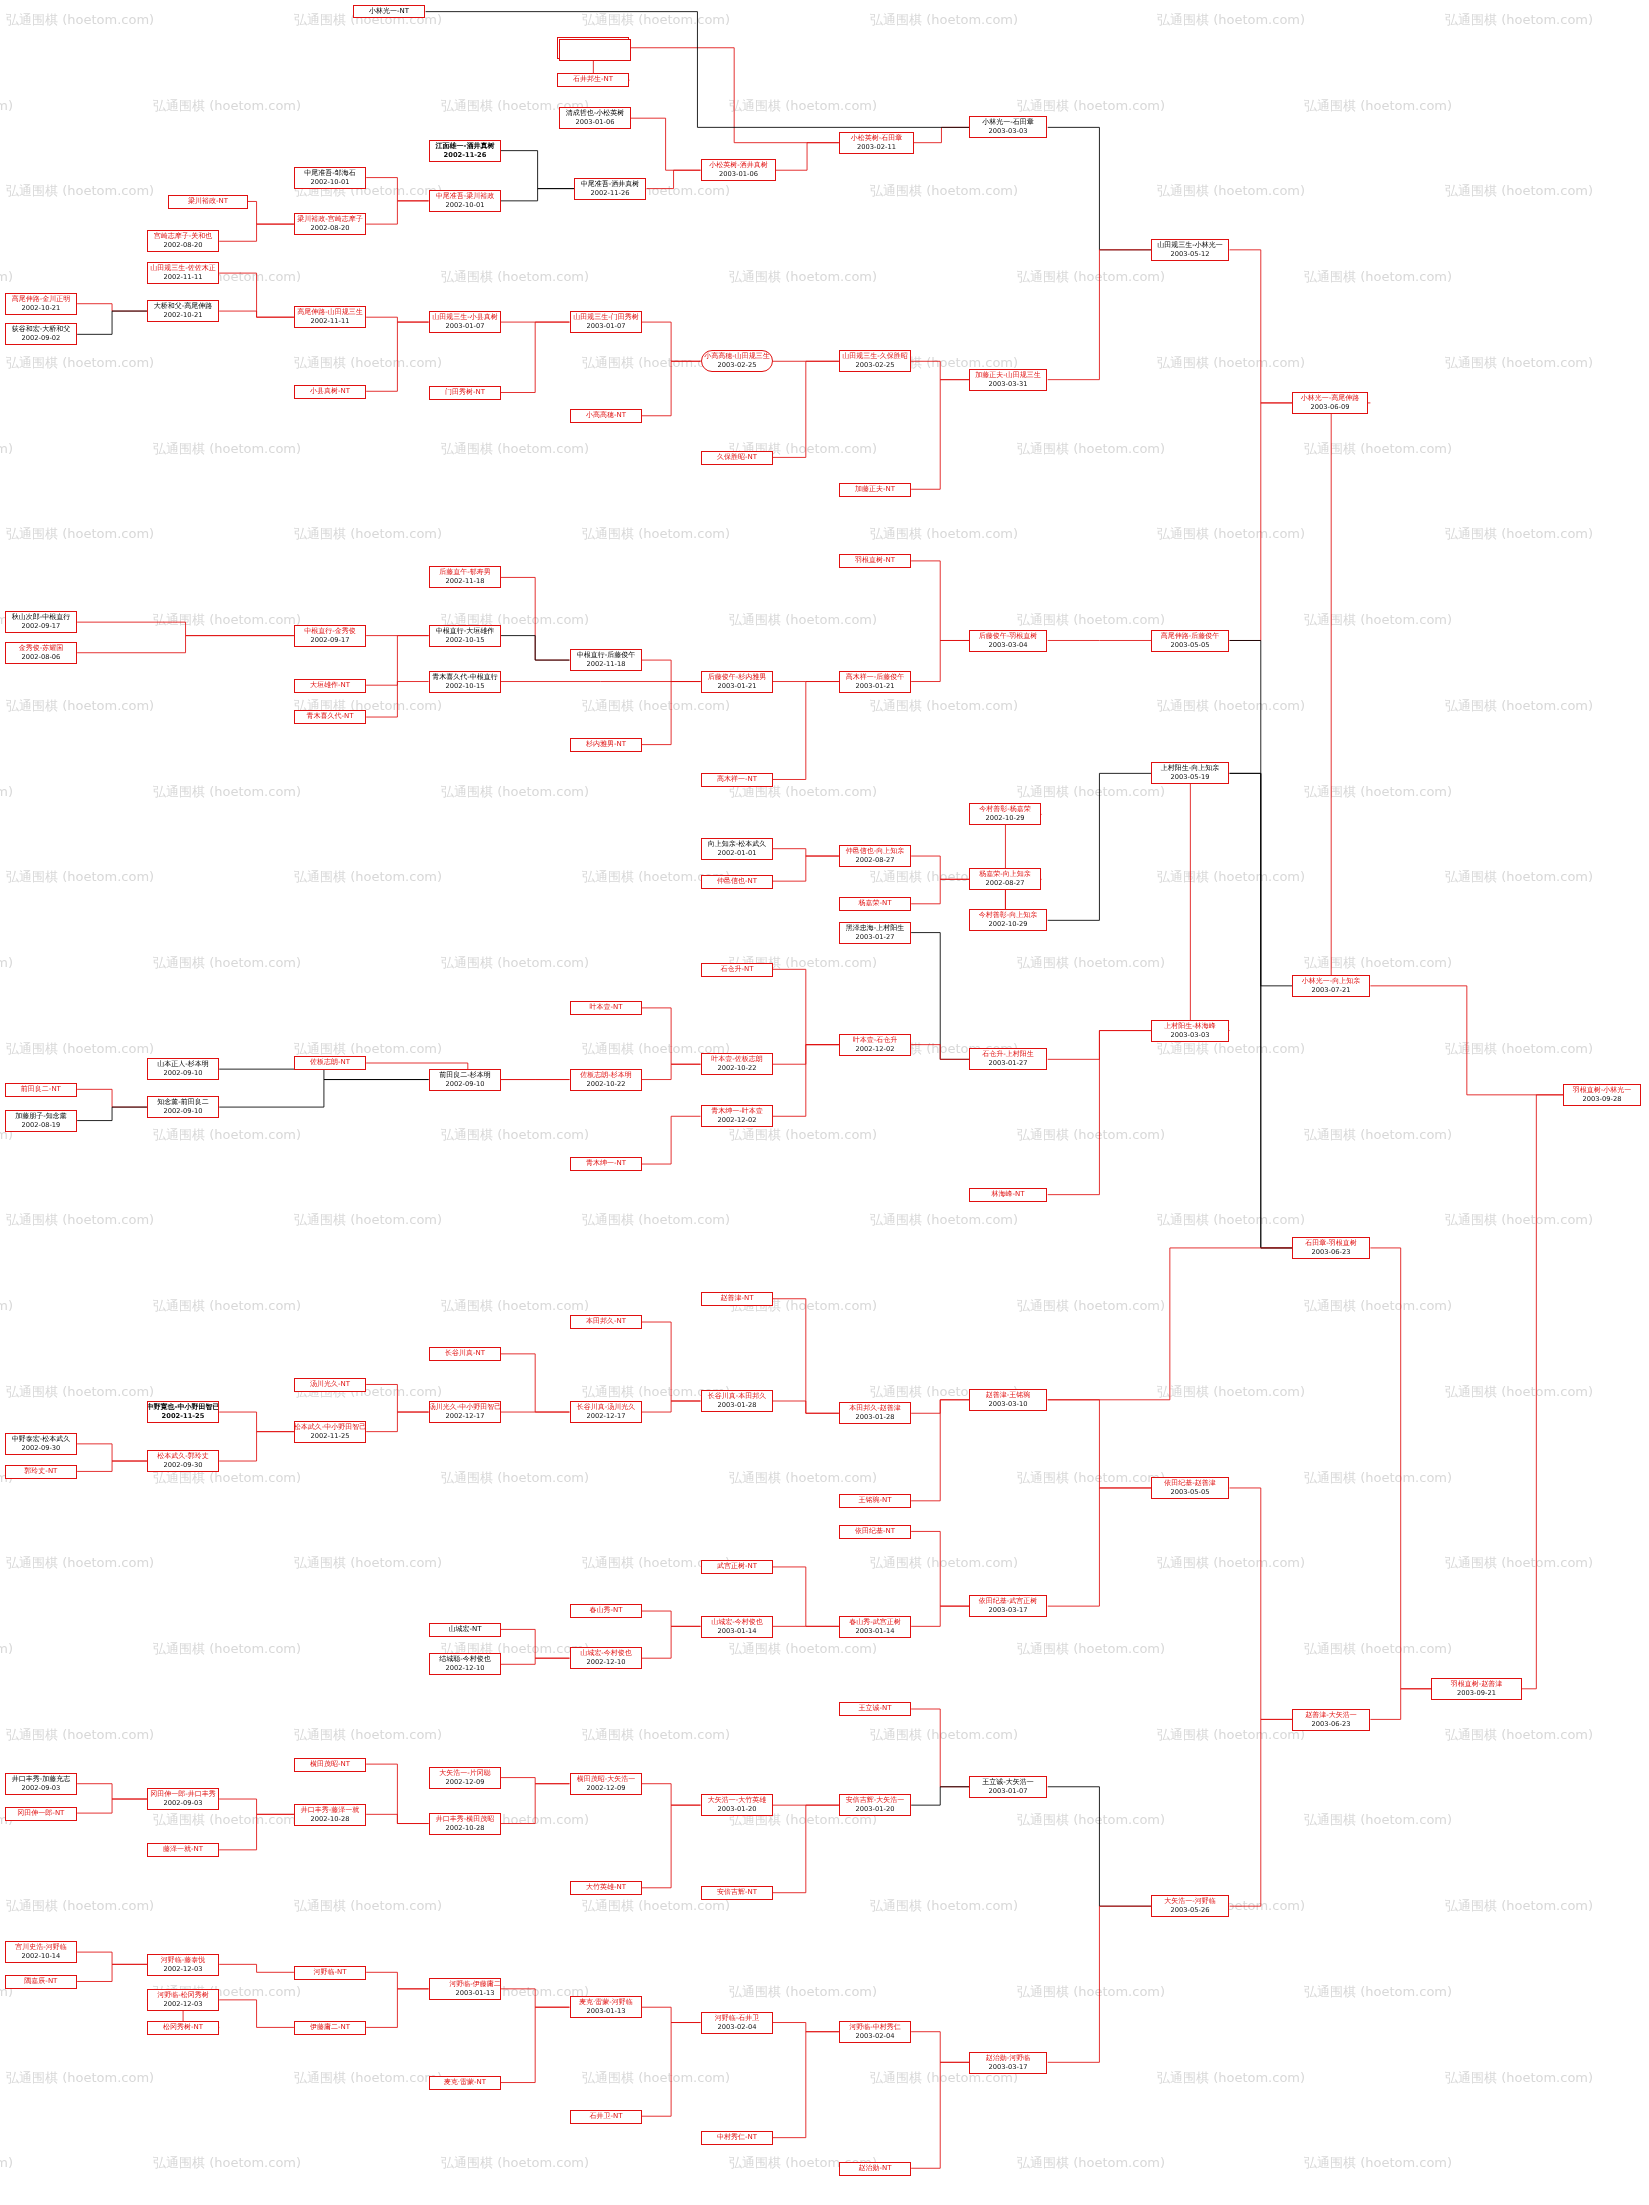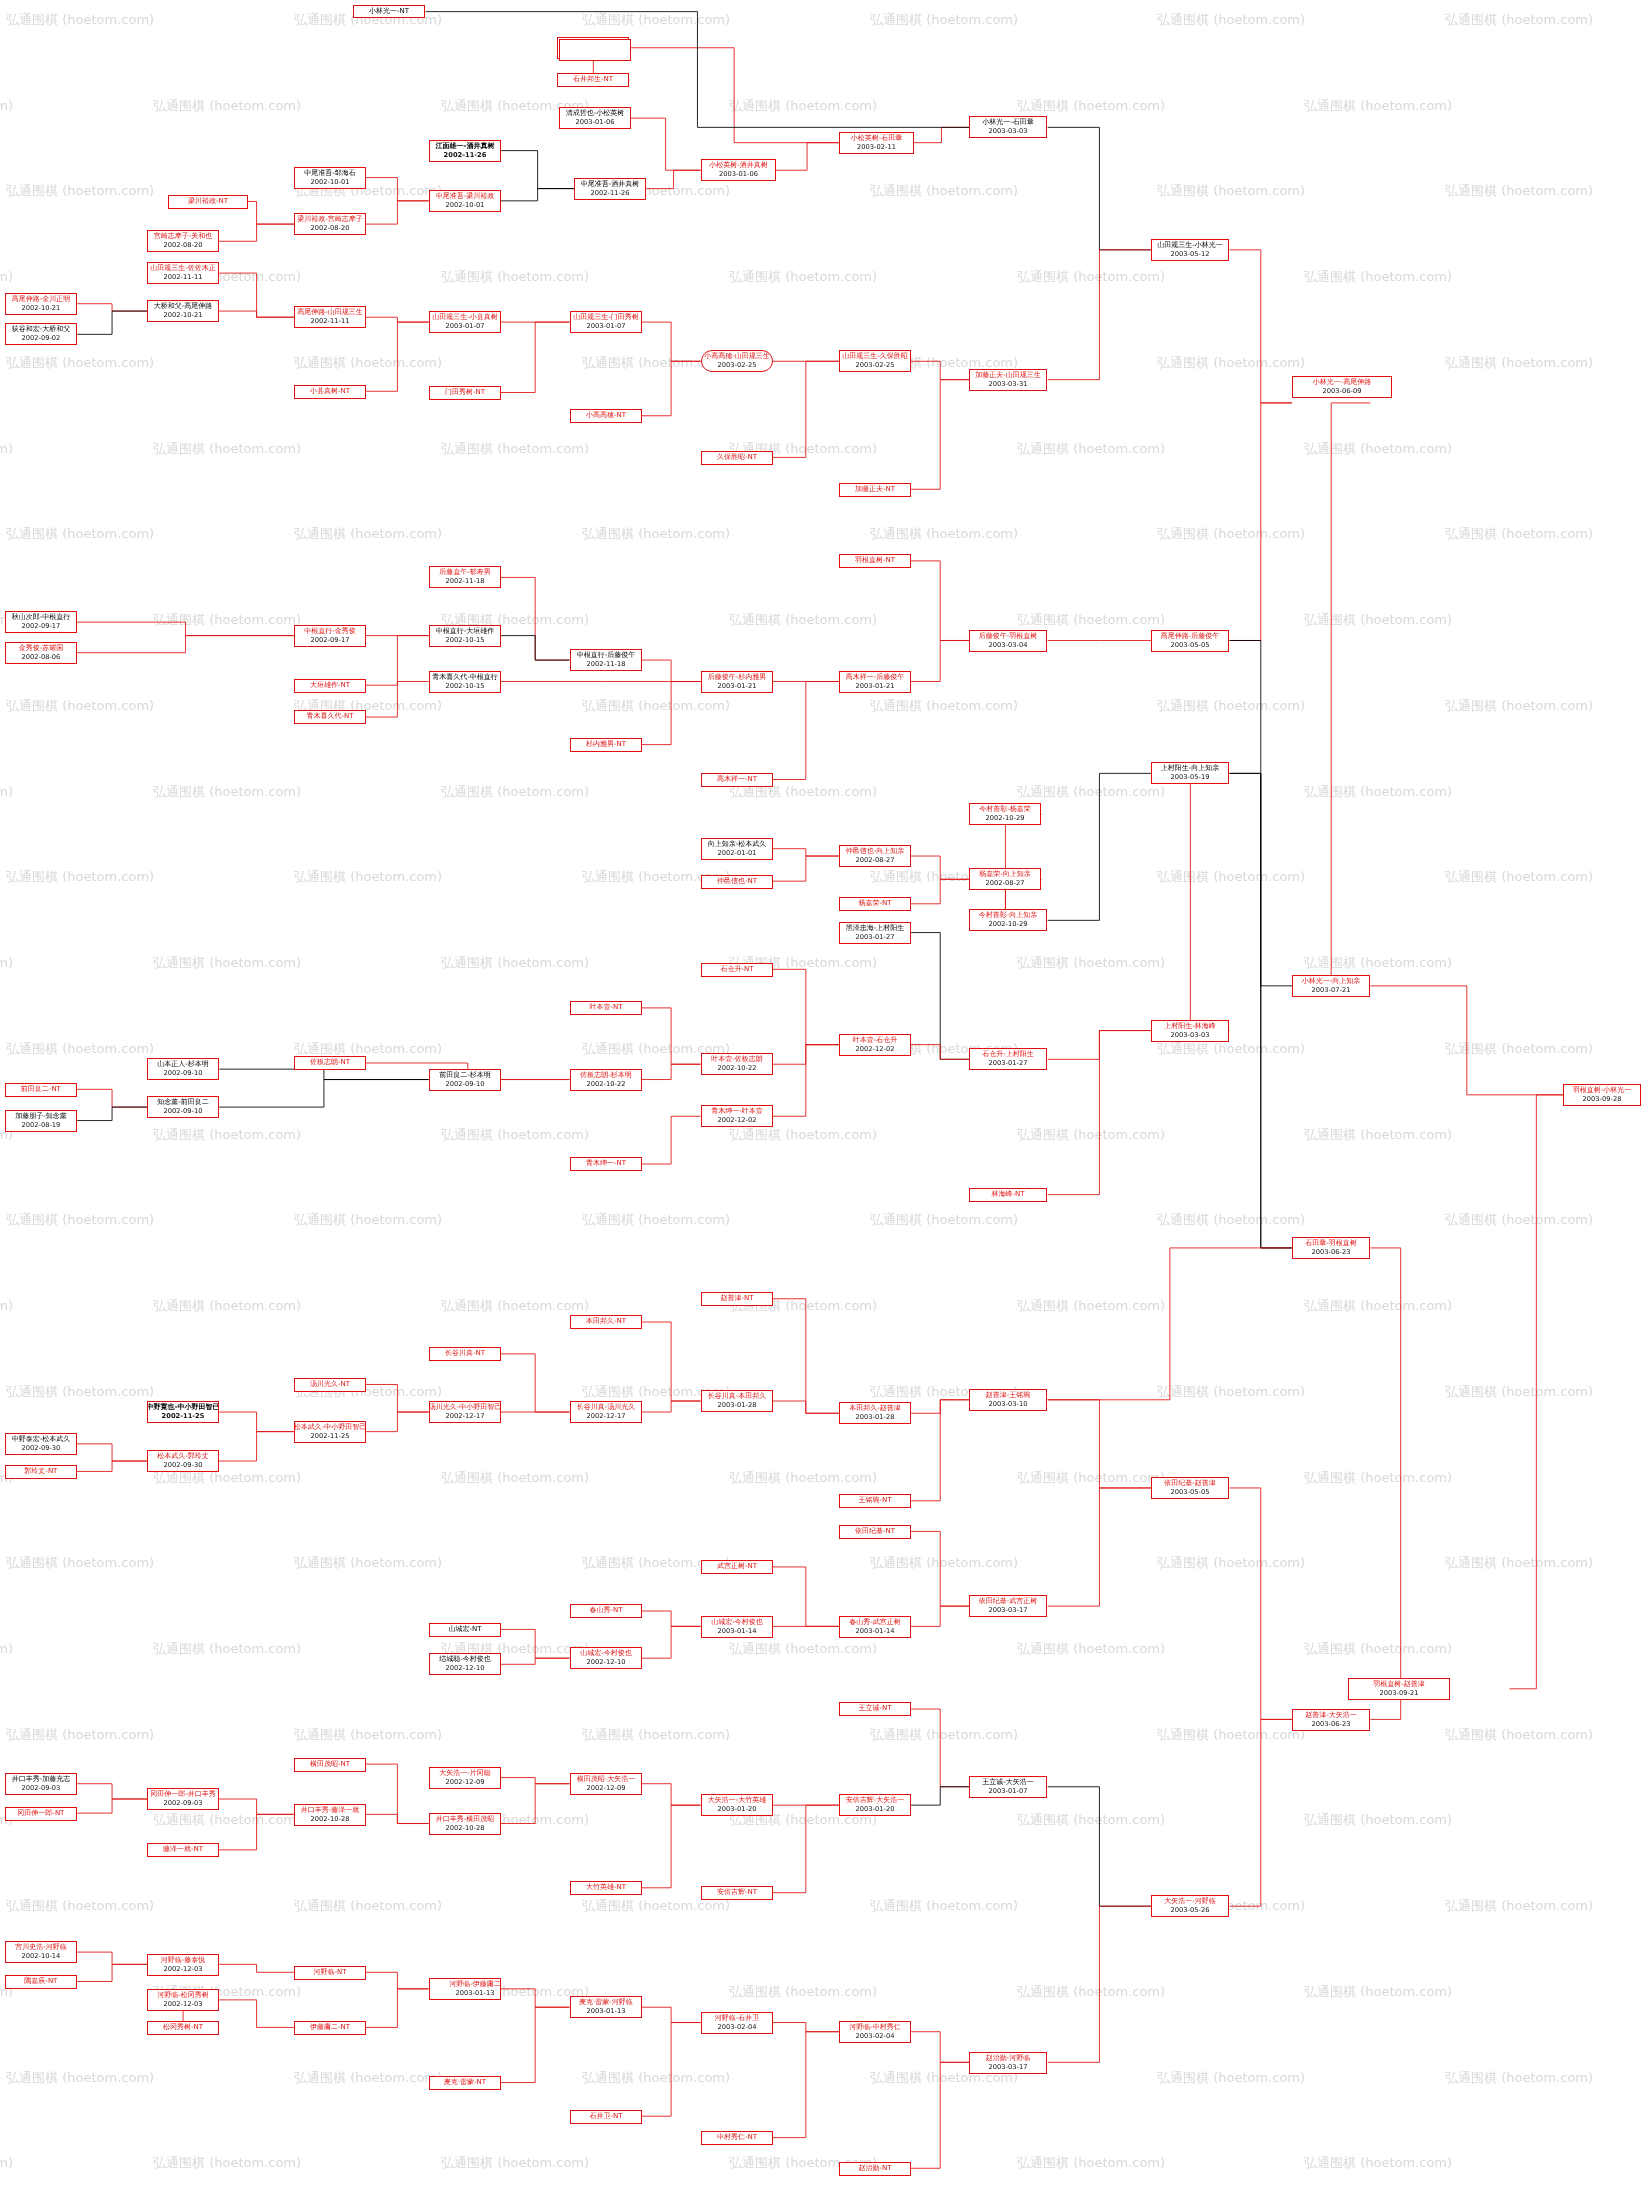--- a/index.html
+++ b/index.html
@@ -437,21 +437,21 @@
         <div class="l1 red">加藤正夫-NT</div>
       </div>
       <div class="node" style="left: 969px; top: 369px; width: 78px; height: 22px;">
         <div class="l1 red">加藤正夫-山田规三生</div>
         <div class="l2">2003-03-31</div>
       </div>
       <div class="node" style="left: 1151px; top: 239px; width: 78px; height: 22px;">
         <div class="l1 blk">山田规三生-小林光一</div>
         <div class="l2">2003-05-12</div>
       </div>
-      <div class="node" style="left: 1292px; top: 376px; width: 100px; height: 22px;">
+      <div class="node" style="left: 1292px; top: 392px; width: 76px; height: 22px;">
         <div class="l1 red">小林光一-高尾伸路</div>
         <div class="l2">2003-06-09</div>
       </div>
       <div class="node" style="left: 1151px; top: 630px; width: 78px; height: 22px;">
         <div class="l1 red">高尾伸路-后藤俊午</div>
         <div class="l2">2003-05-05</div>
       </div>
       <div class="node" style="left: 839px; top: 554px; width: 72px; height: 13.5px;">
         <div class="l1 red">羽根直树-NT</div>
       </div>
@@ -604,21 +604,21 @@
         <div class="l2">2002-08-19</div>
       </div>
       <div class="node" style="left: 1292px; top: 1237px; width: 78px; height: 22px;">
         <div class="l1 red">石田章-羽根直树</div>
         <div class="l2">2003-06-23</div>
       </div>
       <div class="node" style="left: 1563px; top: 1084px; width: 78px; height: 22px;">
         <div class="l1 red">羽根直树-小林光一</div>
         <div class="l2">2003-09-28</div>
       </div>
-      <div class="node" style="left: 1348px; top: 1678px; width: 102px; height: 22px; text-align: center;">
+      <div class="node" style="left: 1431px; top: 1678px; width: 91px; height: 22px; text-align: center;">
         <div class="l1 red">羽根直树-赵善津</div>
         <div class="l2">2003-09-21</div>
       </div>
       <div class="node" style="left: 701px; top: 1292px; width: 72px; height: 13.5px;">
         <div class="l1 red">赵善津-NT</div>
       </div>
       <div class="node" style="left: 570px; top: 1315px; width: 72px; height: 13.5px;">
         <div class="l1 red">本田邦久-NT</div>
       </div>
       <div class="node" style="left: 429px; top: 1347px; width: 72px; height: 13.5px;">

